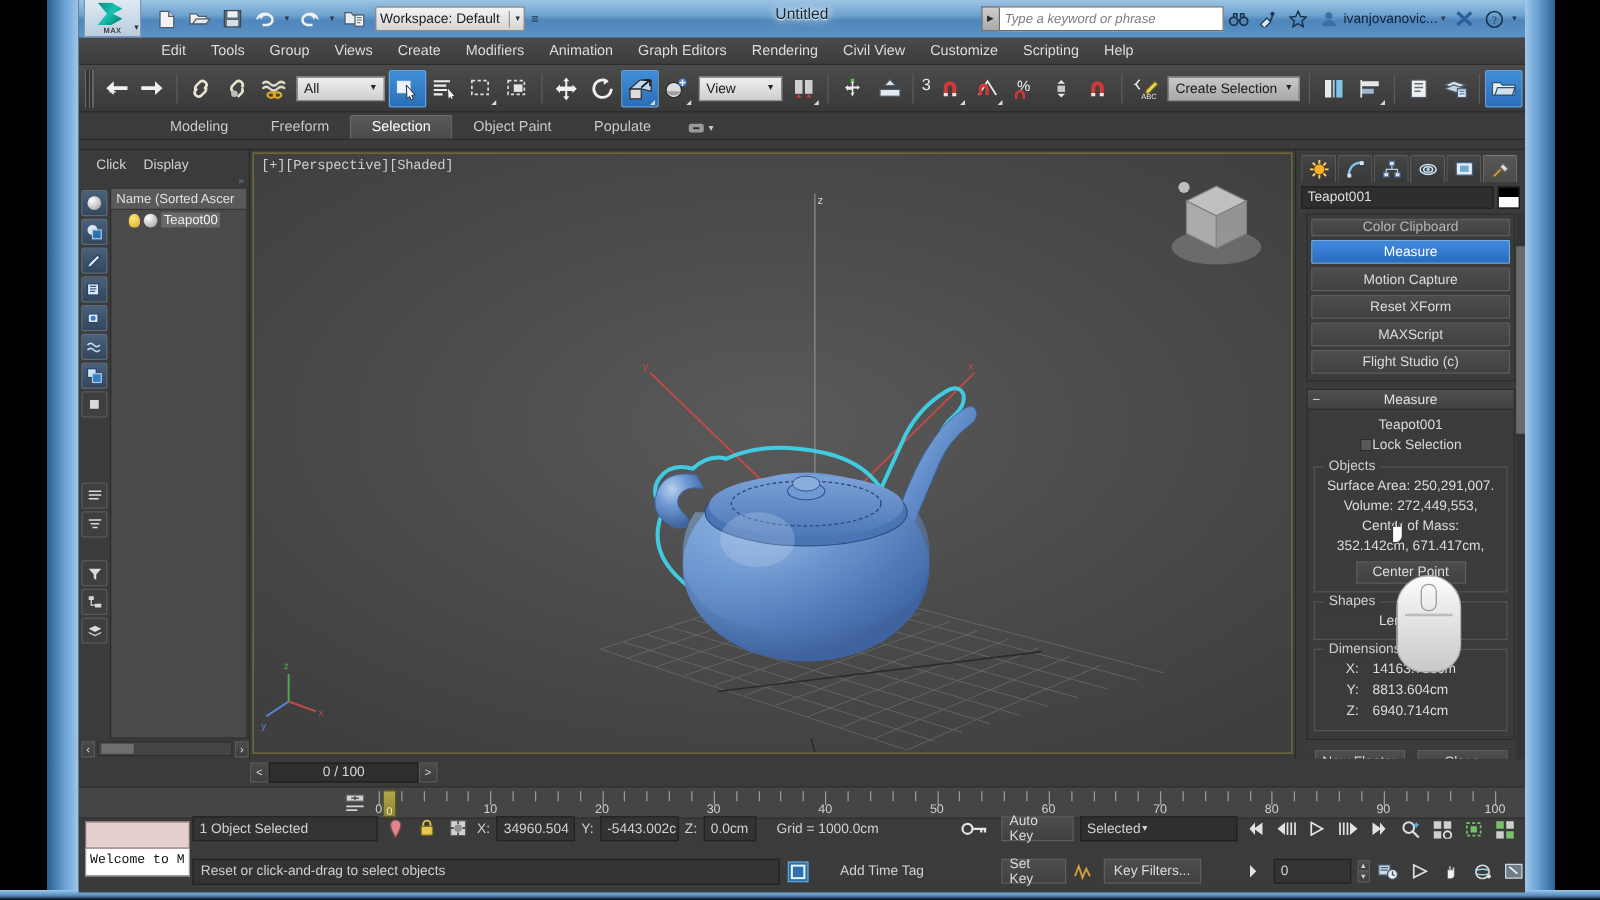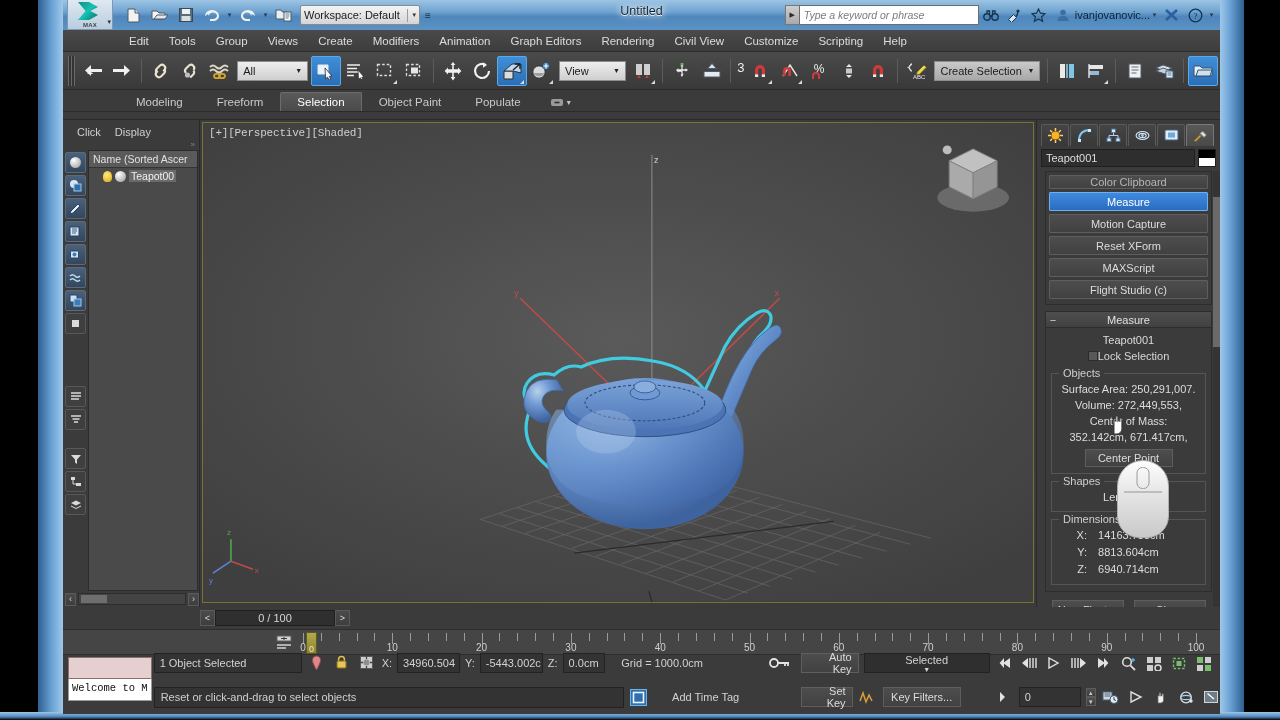--- a/index.html
+++ b/index.html
@@ -199,21 +199,21 @@
   .ml-bot { height:22px; background:#fff; border:1px solid #9a9a9a; border-top:none;
      font-family:"Liberation Mono",monospace; font-size:10.5px; color:#111; padding:3px 3px;
      white-space:nowrap; overflow:hidden; }
   .st-col { display:flex; flex-direction:column; justify-content:center; gap:14px; }
   .st-row { display:flex; align-items:center; gap:5px; height:21px; }
   .st-field { height:20px; background:#333; border:1px solid #222; font-size:11px; color:#d2d2d2;
      display:flex; align-items:center; padding:0 5px; }
   .st-label { font-size:11px; color:#d2d2d2; }
   .sbtn { height:20px; background:linear-gradient(to bottom,#4d4d4d,#414141);
      border:1px solid #5e5e5e; font-size:11px; color:#dcdcdc; display:flex;
-     align-items:center; justify-content:center; padding:0 6px;text-align:right; }
+     align-items:center; justify-content:center; padding:0 6px; }
   .prompt { height:21px; background:#333; border:1px solid #222; font-size:11px; color:#cfcfcf;
      display:flex; align-items:center; padding:0 6px; }
   .nbtn { width:20px; height:20px; display:flex; align-items:center; justify-content:center;
      border:1px solid transparent; }
   .spin { width:10px; display:flex; flex-direction:column; }
   .spin i { height:9px; background:linear-gradient(to bottom,#4e4e4e,#3e3e3e); border:1px solid #5c5c5c;
      font-size:6px; color:#ccc; text-align:center; line-height:8px; font-style:normal;}
 
   
   .mouse-gfx { position:absolute; width:52px; height:78px; left:1054px; top:460px;
@@ -1046,21 +1046,21 @@
 
       <div class="st-col" style="padding-left:4px;">
         <div class="st-row">
           <span class="nbtn" style="width:34px;">
             <svg width="22" height="14" viewBox="0 0 22 14">
                 <circle cx="6" cy="7" r="4" fill="none" stroke="#e4e4e4" stroke-width="1.8"></circle>
                 <path d="M10 7h11M17 7v3M20 7v3" stroke="#e4e4e4" stroke-width="1.8"></path>
               </svg>
           </span>
           <div class="sbtn" style="width:58px;">Auto Key</div>
-          <div class="st-field" style="width:126px;background:#2f2f2f;justify-content:flex-start;flex-direction:column;">
+          <div class="st-field" style="width:126px;background:#2f2f2f;justify-content:flex-start;">
             <span>Selected</span>
             <span style="font-size:7px;">▼</span>
           </div>
         </div>
         <div class="st-row">
           <span class="nbtn" style="width:34px;"></span>
           <div class="sbtn" style="width:52px;">Set Key</div>
           <span class="nbtn">
             <svg width="17" height="15" viewBox="0 0 17 15">
                 <path d="M1 11l3-8 3 9 3-7 3 6" fill="none" stroke="#d8a03a" stroke-width="1.5"></path>

